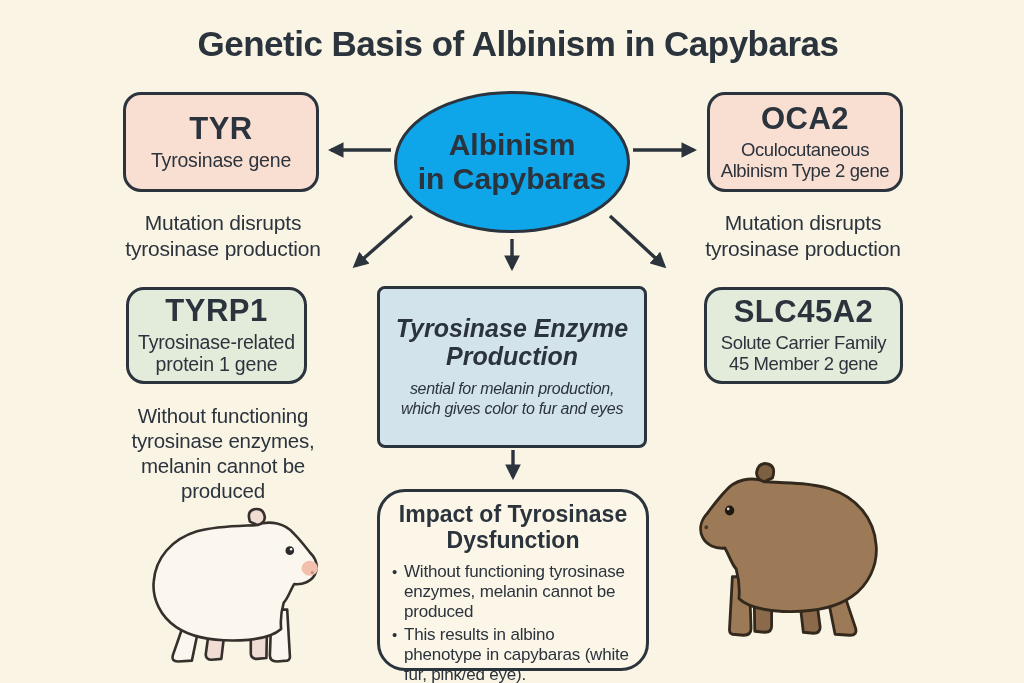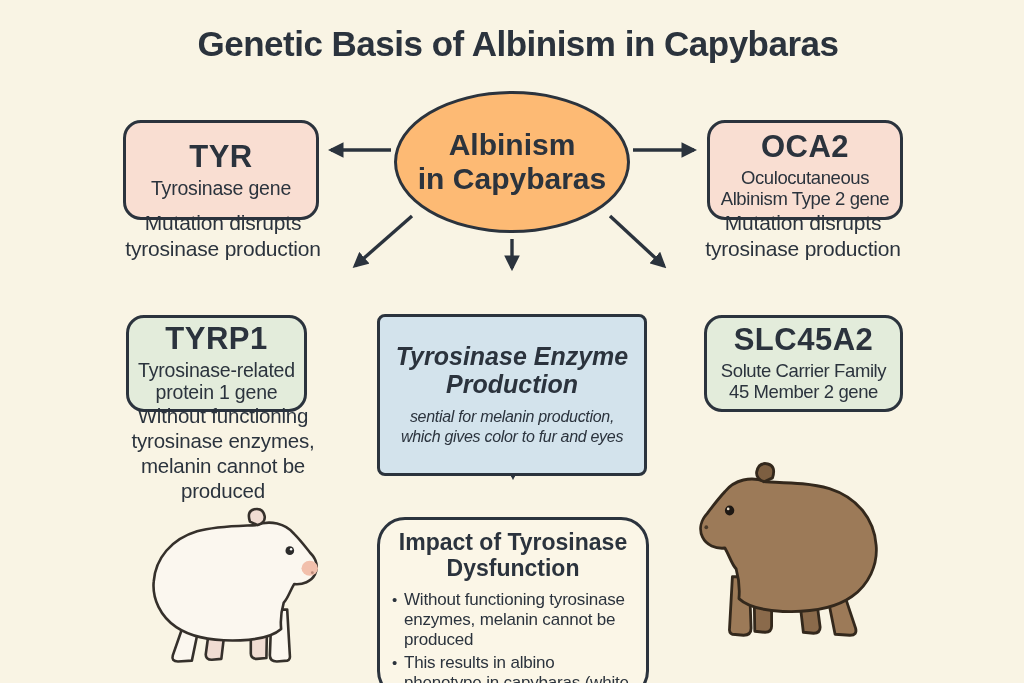--- a/index.html
+++ b/index.html
@@ -10,31 +10,31 @@
     background: #f9f4e4; overflow: hidden; margin: 0 auto;
   }
   .title {
     position: absolute; left: 12px; right: 0; top: 24px;
     text-align: center; font-size: 35px; font-weight: 700;
     letter-spacing: -0.5px; color: #2b333d;
   }
   .box {
     position: absolute; border: 3px solid #2b333d; border-radius: 18px;
     display: flex; flex-direction: column; align-items: center; justify-content: center;
-    text-align: center; padding: 6px 4px; margin-top: 28px;
+    text-align: center; padding: 6px 4px;
   }
   .pink  { background: #f9ded2; }
   .green { background: #e3ecdb; }
   .blue  { background: #d3e3ec; }
   .cream { background: #fbf6e7; }
   .gene-name { font-size: 31px; font-weight: 700; line-height: 1.05; letter-spacing: 0.5px; }
   .gene-sub  { font-size: 19.5px; line-height: 1.15; margin-top: 3px; letter-spacing: -0.2px; }
   .ellipse {
     position: absolute; left: 394px; top: 91px; width: 236px; height: 142px;
-    background: #fdba74; border: 3px solid #2b333d; border-radius: 50%;
+    background: #0ea5e9; border: 3px solid #2b333d; border-radius: 50%;
     display: flex; flex-direction: column; align-items: center; justify-content: center;
     text-align: center;
   }
   .ellipse .l1, .ellipse .l2 { font-size: 30px; font-weight: 700; line-height: 1.13; }
   .annot {
     position: absolute; text-align: center; font-size: 21px; line-height: 1.22;
     letter-spacing: -0.2px;
   }
   .enzyme-box { left: 377px; top: 286px; width: 270px; height: 162px; border-radius: 8px; font-style: italic; }
   .enzyme-title { font-size: 25px; font-weight: 700; line-height: 1.1; width: 240px; }

